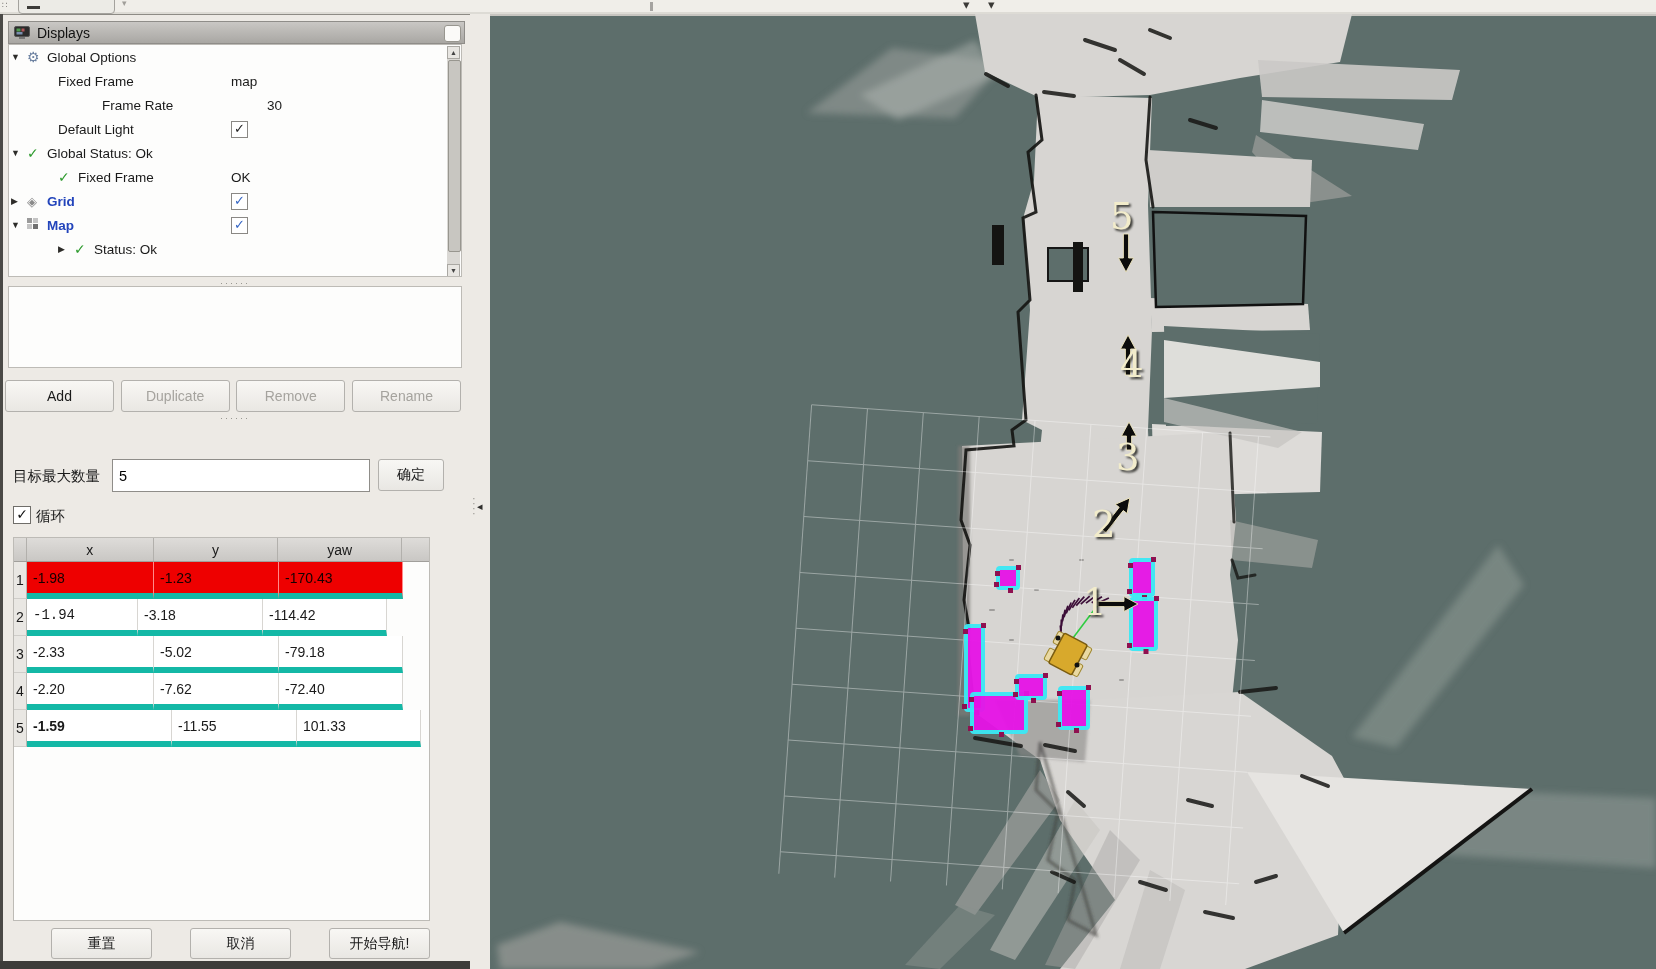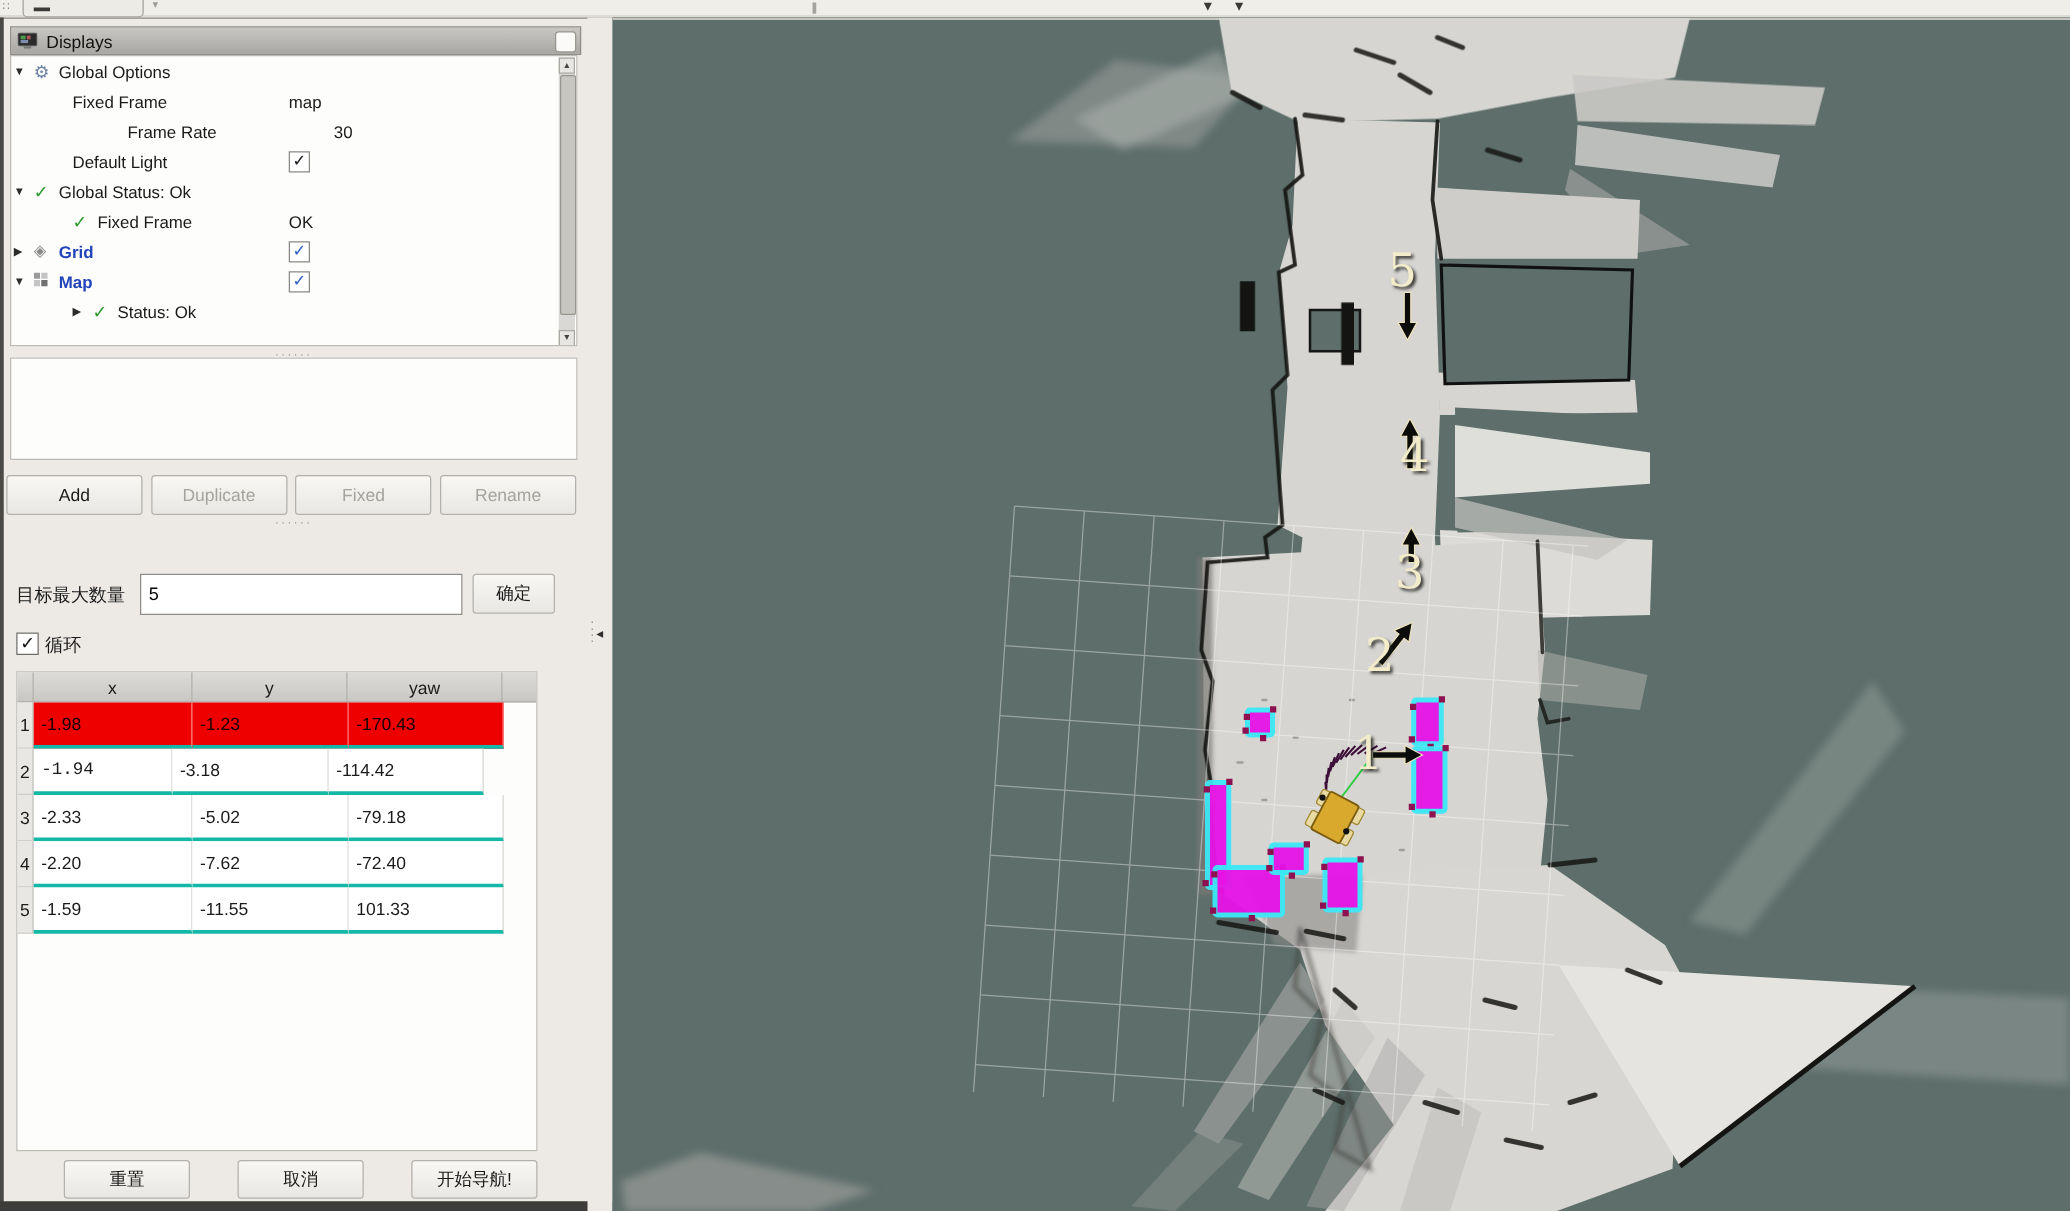--- a/index.html
+++ b/index.html
@@ -66,21 +66,21 @@
   #loop-label{position:absolute;left:36px;top:507px;font-size:14.5px;}
   
   #wp-table{left:13px;top:537px;width:417px;height:384px;}
   .trow{display:flex;height:37px;box-sizing:border-box;}
   .thead{height:24px;background:linear-gradient(#dedcd9,#c9c7c4);border-bottom:1px solid #a19f9b;}
   .tcell{box-sizing:border-box;border-right:1px solid #d8d6d2;display:flex;align-items:center;
          padding-left:6px;font-size:14px;overflow:hidden;}
   .thead .tcell{justify-content:center;padding-left:0;border-right:1px solid #b2b0ac;}
   .numcell{background:#e9e7e3;border-right:1px solid #b9b7b3;border-bottom:1px solid #cfcdc9;
            justify-content:center;padding-left:0;}
-  .datacell{border-bottom:3px solid #14b8a6;background:#fff;}
+  .datacell{border-bottom:6px solid #14b8a6;background:#fff;}
   .sel .datacell{background:#ee0000;color:#150000;border-right-color:#ff8a8a;}
   #teleop-footer{position:absolute;left:13px;top:928px;width:417px;display:flex;justify-content:space-between;}
   #teleop-footer .btn{width:144px;height:31px;margin-left:38px;}
   
   #splitter{position:absolute;left:470px;top:14px;width:20px;height:955px;background:#edeae5;}
   #splitter .vdots{position:absolute;left:2px;top:482px;color:#96948f;font-size:11px;line-height:5px;}
   #splitter .collapse{position:absolute;left:7px;top:486px;color:#2f2e2c;font-size:11px;}
   
   #map-view{position:absolute;left:490px;top:14px;width:1166px;height:955px;background:#5d6e6b;}
   #map-view svg{display:block;width:1166px;height:955px;}
@@ -187,21 +187,21 @@
       <div class="arr" style="bottom:0;">▼</div>
     </div>
     </div>
 
   <div class="dots-h" style="top:280px;">······</div>
   <div class="white-box" style="left:8px;top:286px;width:454px;height:82px;"></div>
 
   <div id="display-actions">
       <div class="btn">Add</div>
       <div class="btn disabled">Duplicate</div>
-      <div class="btn disabled">Fixed</div>
+      <div class="btn disabled">Remove</div>
       <div class="btn disabled">Rename</div>
     </div>
   <div class="dots-h" style="top:415px;">······</div>
 
 
   <span id="max-label">目标最大数量</span>
   <input id="max-input" type="text" value="5" style="">
   <div id="confirm-btn" class="btn">确定</div>
 
   <div id="loop-cb">✓</div>
@@ -234,21 +234,21 @@
         <div class="tcell datacell" style="width: 124px;">-79.18</div>
       </div>
       <div class="trow">
         <div class="tcell numcell" style="width: 13px;">4</div>
         <div class="tcell datacell" style="width: 127px;">-2.20</div>
         <div class="tcell datacell" style="width: 125px;">-7.62</div>
         <div class="tcell datacell" style="width: 124px;">-72.40</div>
       </div>
       <div class="trow">
         <div class="tcell numcell" style="width: 13px;">5</div>
-        <div class="tcell datacell" style="width: 127px;">-1.59</div>
+        <div class="tcell datacell" style="width: 145px; font-weight: bold;">-1.59</div>
         <div class="tcell datacell" style="width: 125px;">-11.55</div>
         <div class="tcell datacell" style="width: 124px;">101.33</div>
       </div>
     </div>
 
   <div id="teleop-footer">
       <div class="btn">重置</div>
       <div class="btn">取消</div>
       <div class="btn">开始导航!</div>
     </div>

